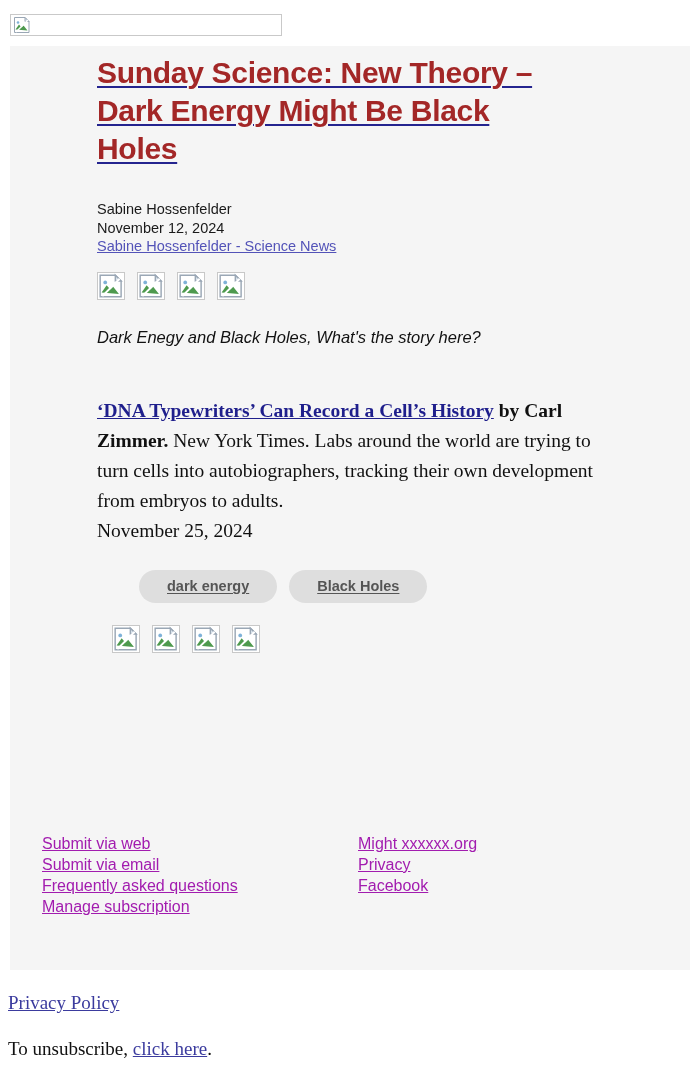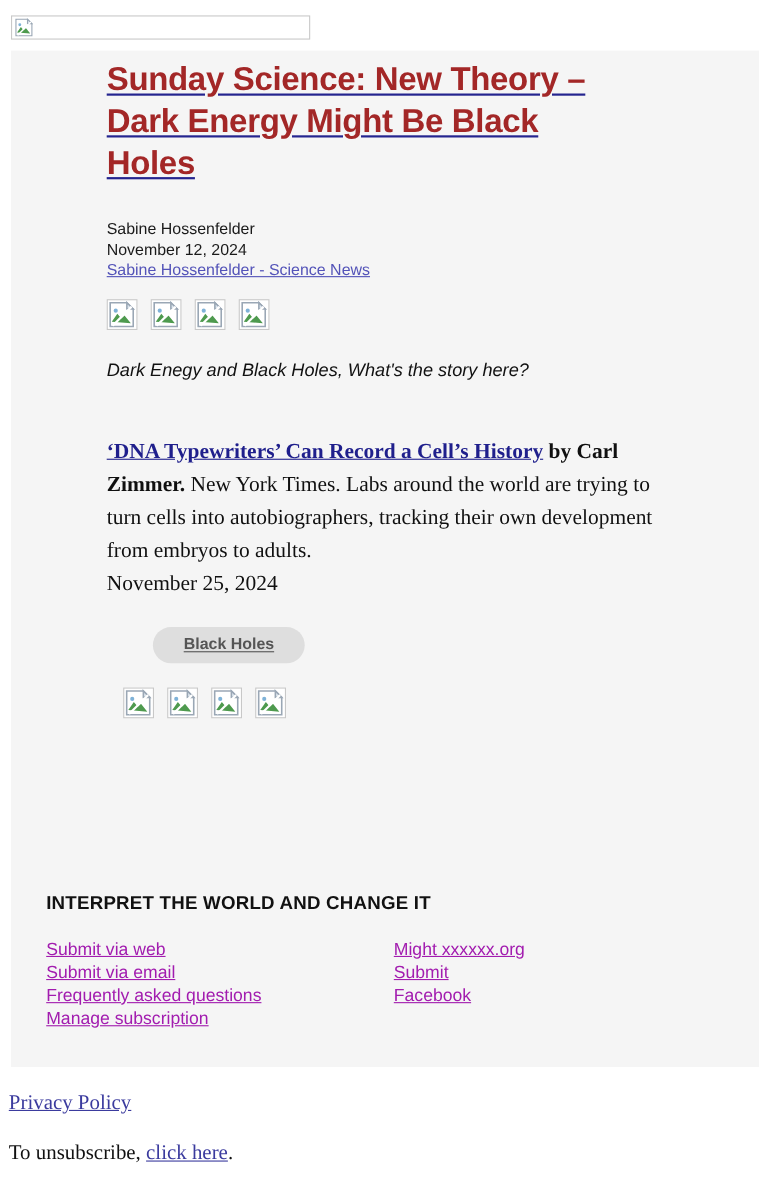--- a/index.html
+++ b/index.html
@@ -297,20 +297,21 @@
 
     <div class="subhead">Dark Enegy and Black Holes, What's the story here?</div>
 
 
     <div class="body-block">
       <a class="story-link" href="#">‘DNA Typewriters’ Can Record a Cell’s History</a><span class="byname"> by </span><span class="byname">Carl Zimmer.</span><span> New York Times. Labs around the world are trying to turn cells into autobiographers, tracking their own development from embryos to adults.</span>
       <span class="pubdate">November 25, 2024</span>
     </div>
 
     <div class="tags">
+      <a class="tag" href="#">dark energy</a>
       <a class="tag" href="#">Black Holes</a>
     </div>
 
     <div class="social-row-bottom">
       <span class="broken-img">
         <svg width="26" height="26" viewBox="0 0 18 18">
           <path d="M1.5 1.5 H12 L16 5.5 V16.5 H1.5 Z" fill="#ffffff" stroke="#9aa7b5" stroke-width="1"></path>
           <path d="M12 1.5 L12 5.5 L16 5.5 Z" fill="#dde6ef" stroke="#9aa7b5" stroke-width="1"></path>
           <path d="M2.5 13.5 L6 8.5 L8.5 11.5 L10.5 9.5 L14.5 14.5 Z" fill="#4e9a4e"></path>
           <circle cx="5" cy="6.5" r="1.3" fill="#7fb2d8"></circle>
@@ -342,31 +343,30 @@
           <path d="M2.5 13.5 L6 8.5 L8.5 11.5 L10.5 9.5 L14.5 14.5 Z" fill="#4e9a4e"></path>
           <circle cx="5" cy="6.5" r="1.3" fill="#7fb2d8"></circle>
           <path d="M3 16 L15 4" stroke="#ffffff" stroke-width="1.4"></path>
         </svg>
       </span>
     </div>
 
   </div>
 
   <div class="footer">
-    <div class="footer-title">INTERPRET THE WORLD AND CHANGE IT</div>
     <div class="footer-cols">
       <div class="footer-col left">
         <a href="#">Submit via web</a>
         <a href="#">Submit via email</a>
         <a href="#">Frequently asked questions</a>
         <a href="#">Manage subscription</a>
       </div>
       <div class="footer-col right">
         <a href="#">Might xxxxxx.org</a>
-        <a href="#">Submit</a>
+        <a href="#">Privacy</a>
         <a href="#">Facebook</a>
       </div>
     </div>
   </div>
 
 </div>
 
 <div class="bottom">
   <a class="privacy" href="#">Privacy Policy</a>
   <div class="unsub"><span>To unsubscribe, </span><a href="#">click here</a><span>.</span></div>

